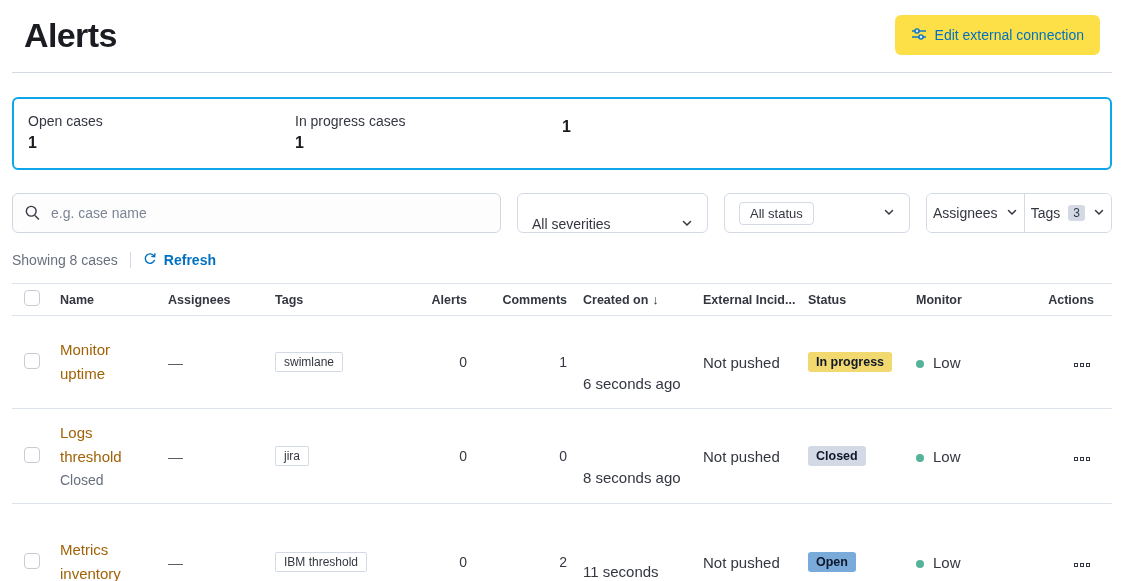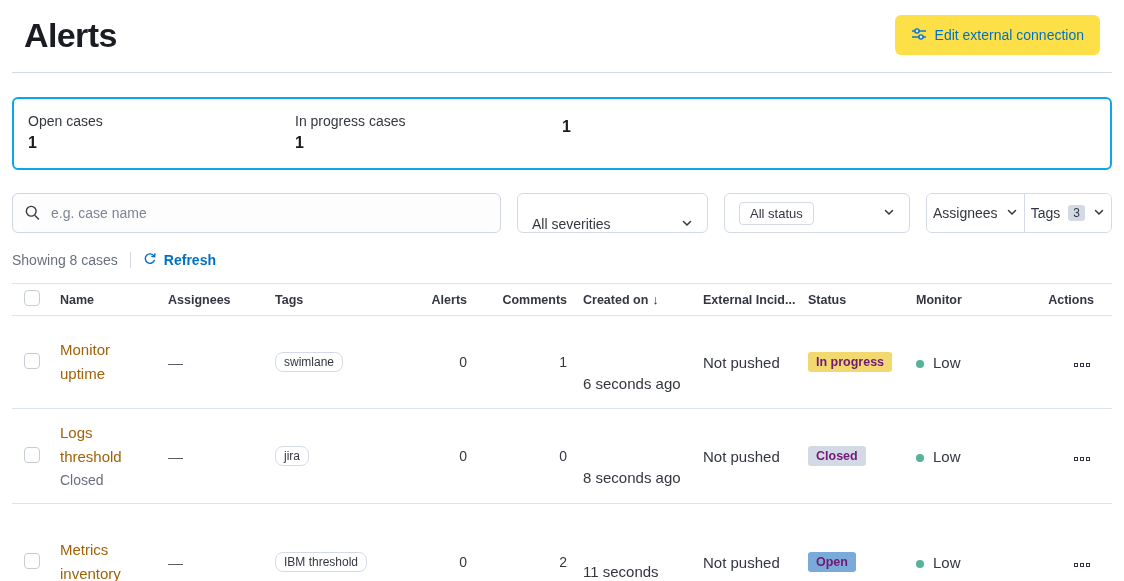--- a/index.html
+++ b/index.html
@@ -67,25 +67,25 @@
   tbody td { padding:12px 8px; border-bottom:1px solid #dce3ec; font-size:15px; vertical-align:middle; color:#343741; }
   .col-check { width:40px; }
   .col-name { width:108px; } .col-assignees { width:107px; } .col-tags { width:148px; }
   .col-alerts { width:60px; } .col-comments { width:100px; } .col-created { width:120px; }
   .col-external { width:105px; } .col-status { width:108px; } .col-severity { width:112px; } .col-actions { width:auto; }
   td.check-cell, th.check-cell { padding-left:12px; }
   .checkbox { width:16px; height:16px; border:1px solid #c6ccd7; border-radius:4px; background:#fff; display:inline-block; cursor:pointer; }
   .case-link { color:#a16207; font-weight:500; text-decoration:none; line-height:24px; display:inline-block; }
   .case-sub { color:#69707d; font-size:14px; line-height:22px; }
   .dash { color:#585f6b; }
-  .tag-badge { display:inline-block; border:1px solid #d3dae6; border-radius:8px; background:#fff;
+  .tag-badge { display:inline-block; border:1px solid #d3dae6; border-radius:2px; background:#fff;
                font-size:12px; color:#343741; padding:2px 8px; white-space:nowrap; }
   td.num { font-size:14px; }
   .created-text { line-height:24px; display:inline-block;margin-top:44px; }
-  .status-badge { display:inline-block; border-radius:3px; font-size:12.5px; font-weight:600; color:#701a75; padding:3px 8px; }
+  .status-badge { display:inline-block; border-radius:3px; font-size:12.5px; font-weight:600; color:#0f172a; padding:3px 8px; }
   .badge-warning { background:#f1d86f; }
   .badge-default { background:#d3dae6; }
   .badge-primary { background:#79aad9; }
   .sev-dot { width:8px; height:8px; border-radius:50%; background:#54b399; display:inline-block; margin-right:9px; }
   .actions-icon { display:inline-flex; gap:2px; cursor:pointer; padding:4px; }
   .actions-icon i { width:4px; height:4px; border:1px solid #343741; display:inline-block; }
   .sort-arrow { font-size:13px; margin-left:4px; font-weight:400; }
 
   
   .table-footer { display:flex; justify-content:space-between; align-items:center; margin-top:12px; height:26px; }

